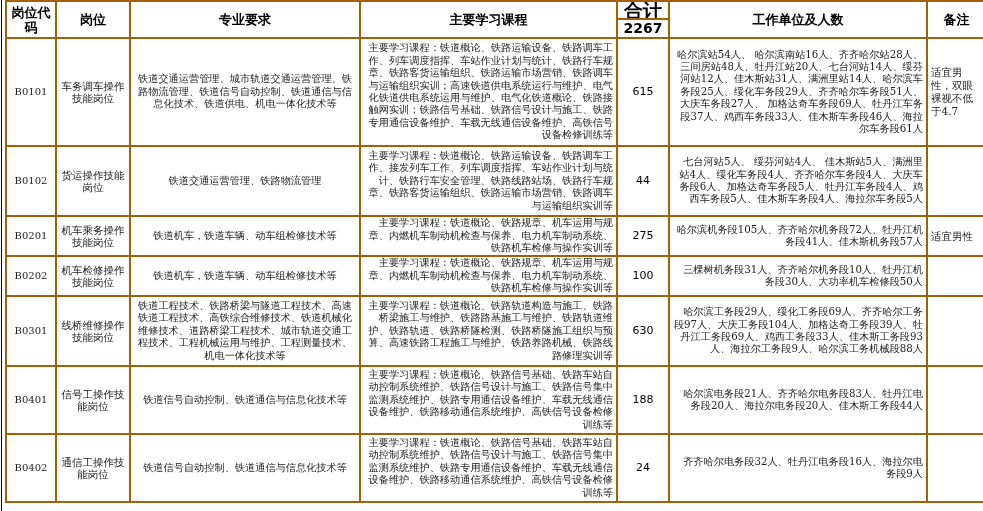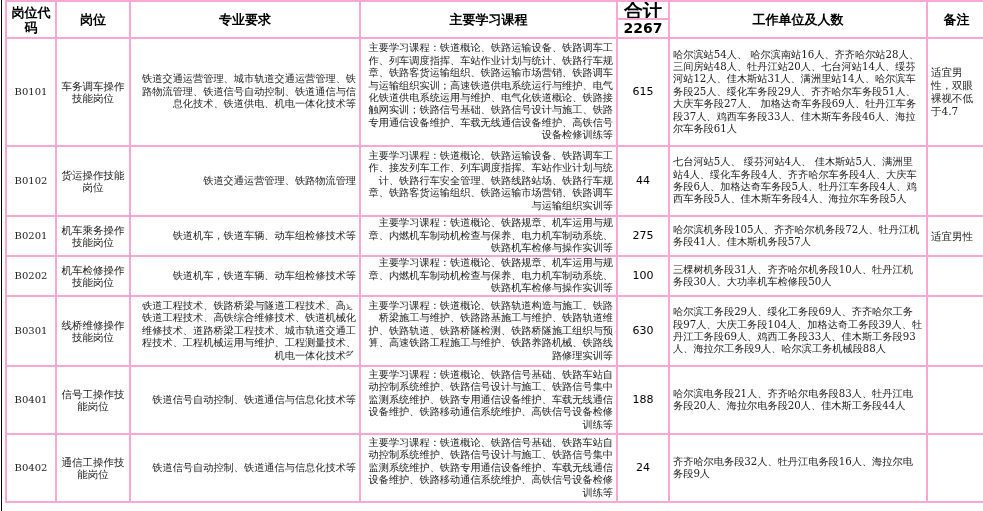--- a/index.html
+++ b/index.html
@@ -4,35 +4,35 @@
   <style>
     html, body { margin: 0; padding: 0; background: #ffffff; }
     body { width: 983px; height: 511px; overflow: hidden; position: relative; font-family: "DejaVu Serif", "Liberation Serif", serif; }
     .outer-line { position: absolute; left: 1px; top: 0; width: 1px; height: 511px; background: #000; }
     table.recruit {
       position: absolute; left: 5px; top: 0;
       border-collapse: collapse; table-layout: fixed;
       width: 980px;
     }
     table.recruit td, table.recruit th {
-      border: 2px solid #f9a8d4;
+      border: 2px solid #a16207;
       padding: 0 3px;
       vertical-align: middle;
       overflow: hidden;
     }
     th { font-family: "DejaVu Sans", "Liberation Sans", sans-serif; font-weight: bold; font-size: 13px; text-align: center; line-height: 15px; }
     th.total-label { height: 16px; padding: 0; font-size: 19px; border-bottom: 2px solid #000; }
     th.total-value { height: 17px; padding: 0; font-size: 14px; }
     td { font-size: 10.2px; line-height: 12.4px; color: #222; }
     td.code { text-align: center; font-size: 10px; }
     td.post { text-align: center; font-size: 10.5px; border-radius: 16px; }
-    td.major { text-align: right; border-radius: 30px; }
+    td.major { text-align: center; }
     td.course { text-align: right; padding: 0 2px; }
     td.num { text-align: center; font-family: "DejaVu Sans", "Liberation Sans", sans-serif; font-weight: normal; font-size: 11px; color: #000; }
-    td.units { text-align: left; }
+    td.units { text-align: right; }
     td.note { text-align: left; font-size: 10.5px; line-height: 13px; }
     tr.r-b0101 td { height: 106px; }
     tr.r-b0102 td { height: 68px; }
     tr.r-b0201 td { height: 38px; }
     tr.r-b0202 td { height: 38px; }
     tr.r-b0301 td { height: 68px; }
     tr.r-b0401 td { height: 66px; }
     tr.r-b0402 td { height: 66px; }
   </style>
 </head>

